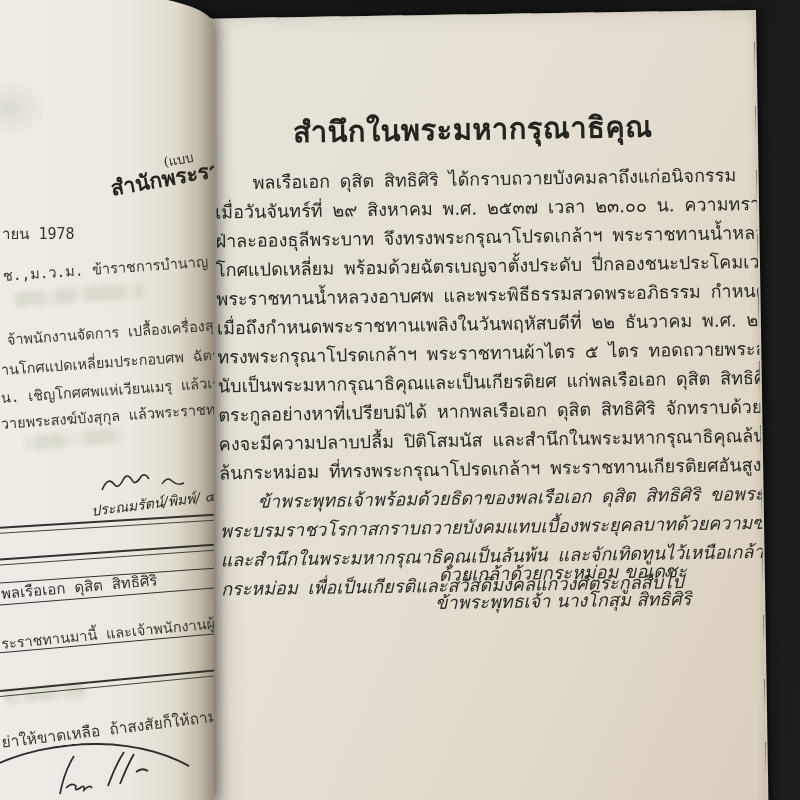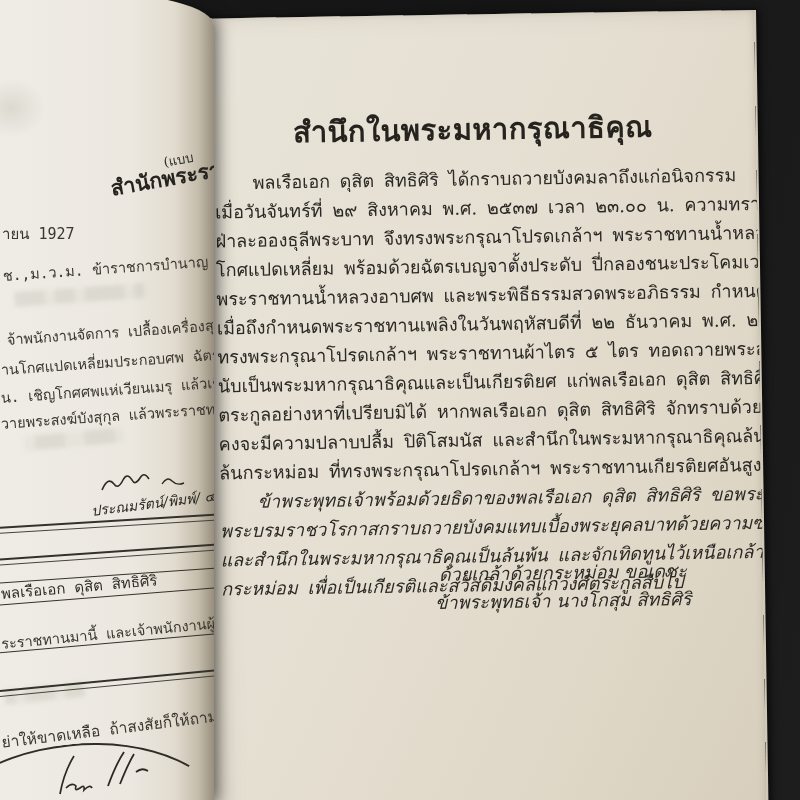--- a/index.html
+++ b/index.html
@@ -96,21 +96,21 @@
   </div>
 
   <div class="left-page">
     <div class="stain" style="left:-18px;top:86px;width:70px;height:60px;"></div>
     <div class="smudge" style="left:20px;top:300px;transform:rotate(-4deg);">▒▒▒░▒▒░▒▒▒▒░▒</div>
     <div class="smudge" style="left:30px;top:444px;transform:rotate(-5deg);">░▒▒▒░░▒▒▒░</div>
     <div class="smudge" style="left:10px;top:698px;transform:rotate(-6deg);">▒░▒▒▒░▒▒</div>
 
     <div class="lp-line lp-small" style="left:168px;top:160px;transform:rotate(-10deg);">(แบบ</div>
     <div class="lp-line lp-big" style="left:114px;top:180px;transform:rotate(-10deg);">สำนักพระราช</div>
-    <div class="lp-line" style="left:8px;top:230px;font-size:15px;">ายน 1927</div>
+    <div class="lp-line" style="left:8px;top:230px;font-size:15px;">ายน 1978</div>
 
     <div class="lp-line" style="left:8px;top:272px;transform:rotate(-4deg);">ช.,ม.ว.ม. ข้าราชการบำนาญ</div>
     <div class="lp-line" style="left:12px;top:336px;transform:rotate(-4deg);">จ้าพนักงานจัดการ เปลื้องเครื่องสุกำศพทรง</div>
     <div class="lp-line" style="left:6px;top:366px;transform:rotate(-4deg);">านโกศแปดเหลี่ยมประกอบศพ ฉัตรเบญจาตั้ง</div>
     <div class="lp-line" style="left:6px;top:394px;transform:rotate(-4deg);">น. เชิญโกศศพแห่เวียนเมรุ แล้วเชิญขึ้นตั้ง</div>
     <div class="lp-line" style="left:6px;top:420px;transform:rotate(-4deg);">วายพระสงฆ์บังสุกุล แล้วพระราชทานเพลิง</div>
 
     <svg class="sig" style="left:106px;top:478px;" width="90" height="26" viewBox="0 0 90 26">
       <path d="M2,20 q6,-14 12,-6 q4,6 9,-4 q4,-8 9,0 q3,6 8,-2 q4,-7 9,1" fill="none" stroke="#2c2a24" stroke-width="1.6"></path>
       <path d="M62,14 q5,-8 10,-3 q5,5 12,2" fill="none" stroke="#2c2a24" stroke-width="1.4"></path>

